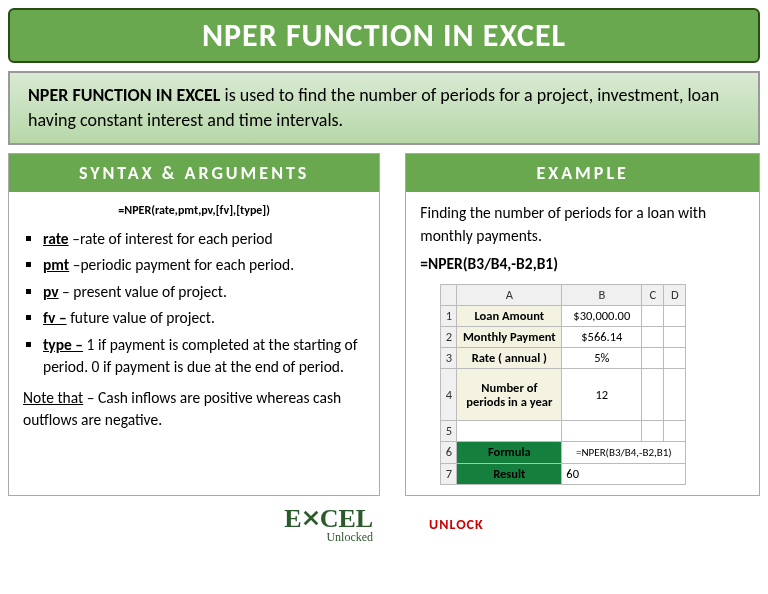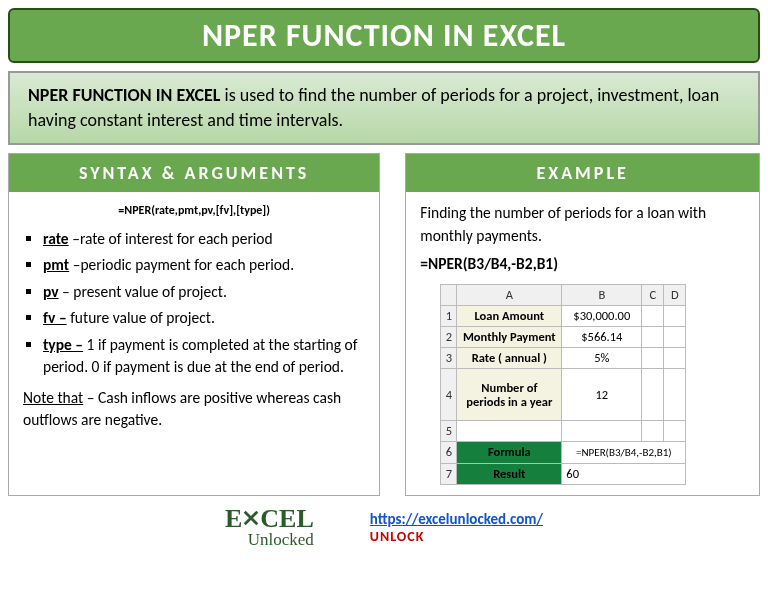--- a/index.html
+++ b/index.html
@@ -30,21 +30,21 @@
 .sheet th.cC { width: 22px; }
 .sheet th.cD { width: 22px; }
 .lbl { background: #f4f2e0; font-weight: bold; text-align: center; }
 .tall { height: 52px; line-height: 1.1; }
 .frow { background: #15803d; font-weight: bold; text-align: left; padding-left: 6px; }
 .ftxt { font-size: 11px; text-align: left; padding-left: 3px; }
 .footer { display: flex; align-items: center; justify-content: center; gap: 56px; margin-top: 8px; }
 .logo { display: flex; align-items: center; gap: 2px; }
 .logo-txt { font-family: Georgia, serif; font-size: 20px; color: #2b5a2b; }
 .logo .big { font-size: 26px; font-weight: bold; }
-.logo-sub { font-family: cursive; font-size: 17px; color: #2b5a2b; display: block; text-align: right; margin-top: -4px; }
+.logo-sub { font-family: cursive; font-size: 12px; color: #2b5a2b; display: block; text-align: right; margin-top: -4px; }
 .lock { display:inline-block; width:18px; height:18px; }
 .foot-links { text-align: left; }
 .link { color: #1155cc; text-decoration: underline; font-weight: bold; font-size: 15px; }
 .unlock { color: #cc0000; font-weight: bold; font-size: 14px; letter-spacing: 1px; }
 </style>
 </head>
 <body>
 
 <div class="title-box">
   <h1>NPER FUNCTION IN EXCEL</h1>
@@ -138,16 +138,15 @@
 <div class="footer">
   <div class="logo">
     <div>
       <span class="logo-txt"><span class="big">E</span></span><span class="lock"><svg viewBox="0 0 20 20">
             <path d="M3 3 L17 17 M17 3 L3 17" stroke="#2b5a2b" stroke-width="3" fill="none"></path>
           </svg></span><span class="logo-txt big">CEL</span>
       <span class="logo-sub">Unlocked</span>
     </div>
   </div>
   <div class="foot-links">
-    <div><a class="link">https://excelunlocked.com/</a></div>
     <div class="unlock">UNLOCK</div>
   </div>
 </div>
 
 </body></html>

